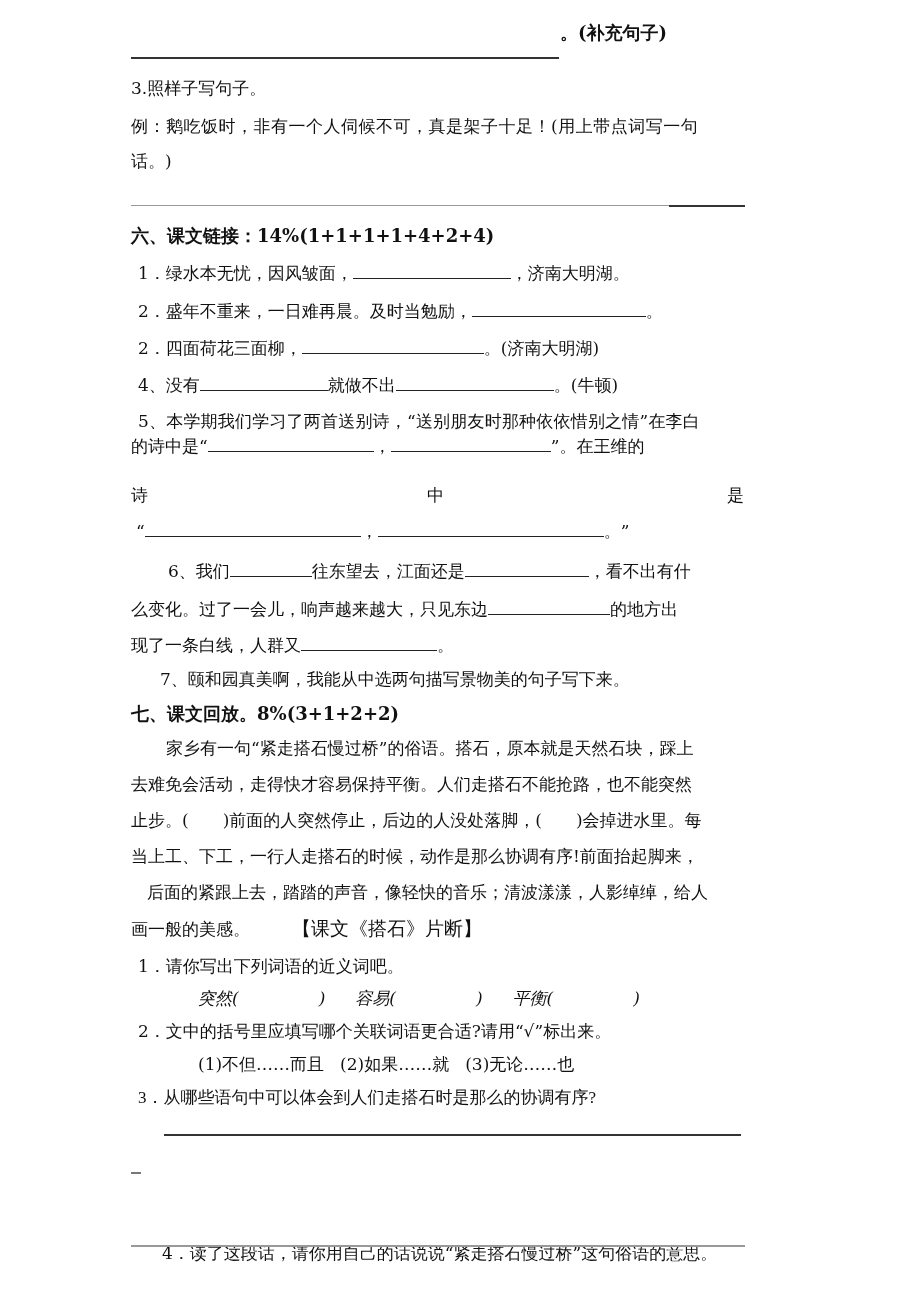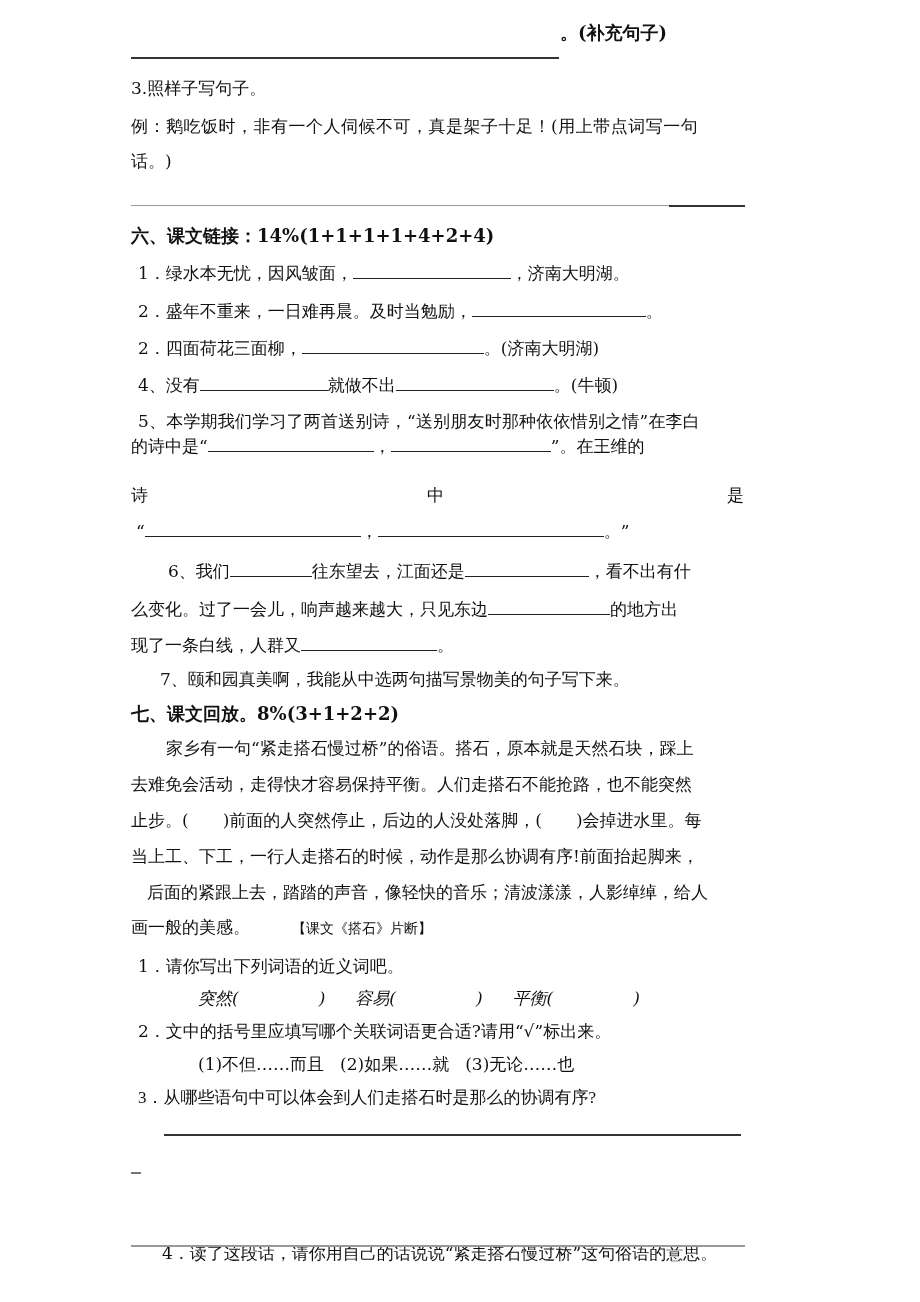--- a/index.html
+++ b/index.html
@@ -71,21 +71,21 @@
 <div class="abs" style="left:160px; top:671px;">7、颐和园真美啊，我能从中选两句描写景物美的句子写下来。</div>
 
 <div class="abs bold" style="left:131px; top:705px;">七、课文回放。8%(3+1+2+2)</div>
 
 <div class="abs" style="left:166px; top:740px;">家乡有一句“紧走搭石慢过桥”的俗语。搭石，原本就是天然石块，踩上</div>
 <div class="abs" style="left:131px; top:776px;">去难免会活动，走得快才容易保持平衡。人们走搭石不能抢路，也不能突然</div>
 <div class="abs" style="left:131px; top:812px;">止步。(　　)前面的人突然停止，后边的人没处落脚，(　　)会掉进水里。每</div>
 <div class="abs" style="left:131px; top:848px;">当上工、下工，一行人走搭石的时候，动作是那么协调有序!前面抬起脚来，</div>
 <div class="abs" style="left:147px; top:884px;">后面的紧跟上去，踏踏的声音，像轻快的音乐；清波漾漾，人影绰绰，给人</div>
 <div class="abs" style="left:131px; top:919px;">
-  <span>画一般的美感。</span><span class="gap" style="width:42px;"></span><span style="font-size:14px;">【课文《搭石》片断】</span>
+  <span>画一般的美感。</span><span class="gap" style="width:42px;"></span><span style="font-size:19px;">【课文《搭石》片断】</span>
 </div>
 
 <div class="abs" style="left:138px; top:958px;">1．请你写出下列词语的近义词吧。</div>
 <div class="abs" style="left:198px; top:990px;font-style:italic;">
   <span>突然(</span><span class="gap" style="width:80px;"></span><span>)</span><span class="gap" style="width:30px;"></span><span>容易(</span><span class="gap" style="width:80px;"></span><span>)</span><span class="gap" style="width:30px;"></span><span>平衡(</span><span class="gap" style="width:80px;"></span><span>)</span>
 </div>
 <div class="abs" style="left:138px; top:1023px;">2．文中的括号里应填写哪个关联词语更合适?请用“√”标出来。</div>
 <div class="abs" style="left:198px; top:1056px;">
   <span>(1)不但……而且</span><span class="gap" style="width:16px;"></span><span>(2)如果……就</span><span class="gap" style="width:16px;"></span><span>(3)无论……也</span>
 </div>

